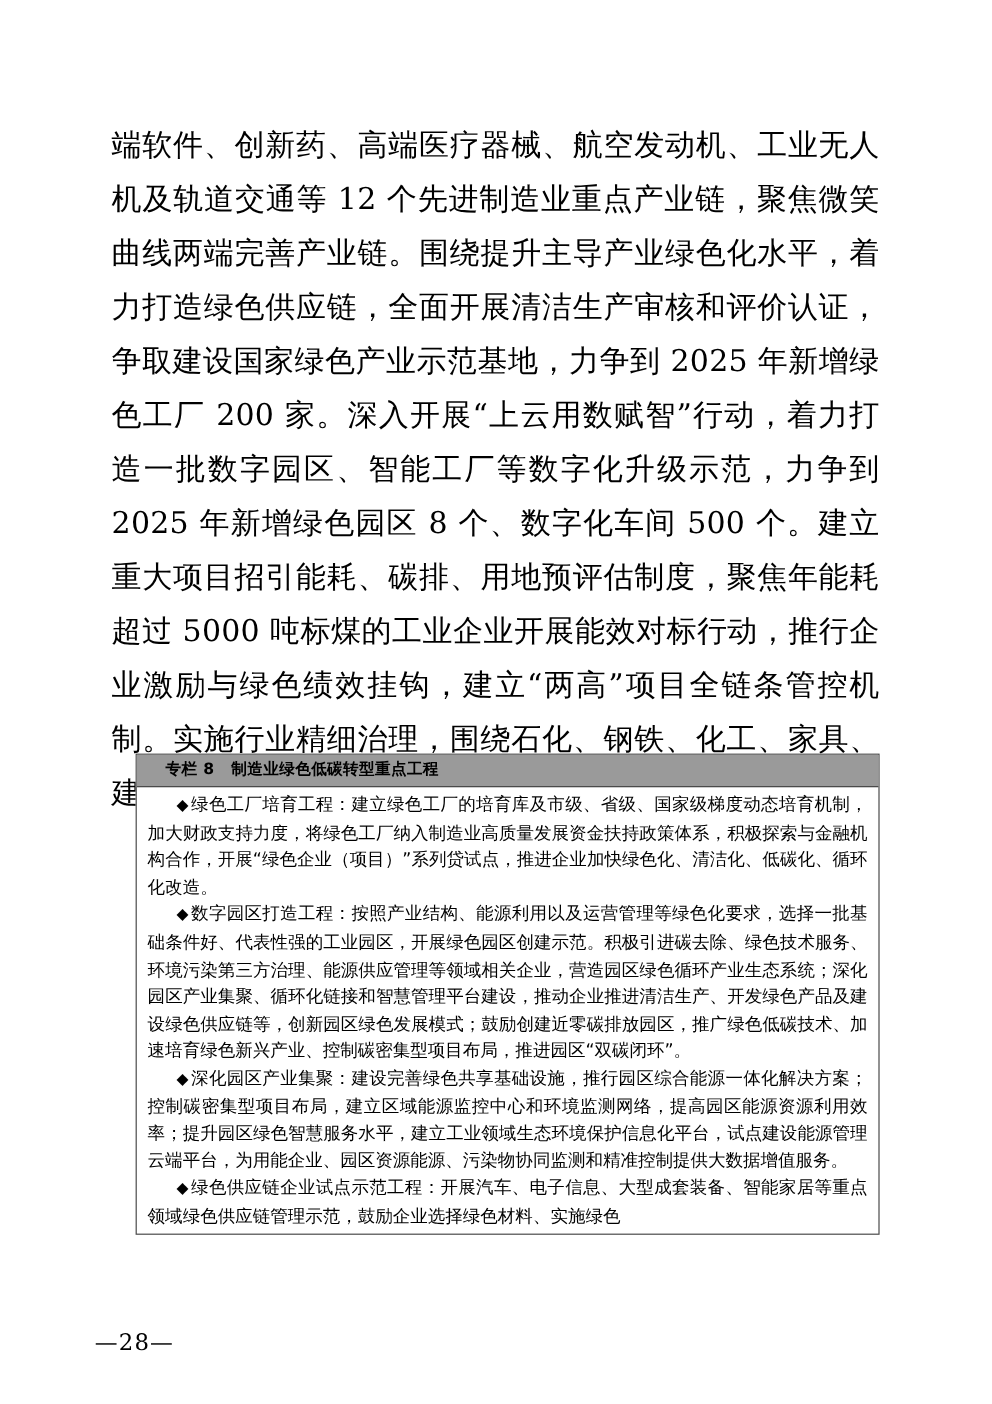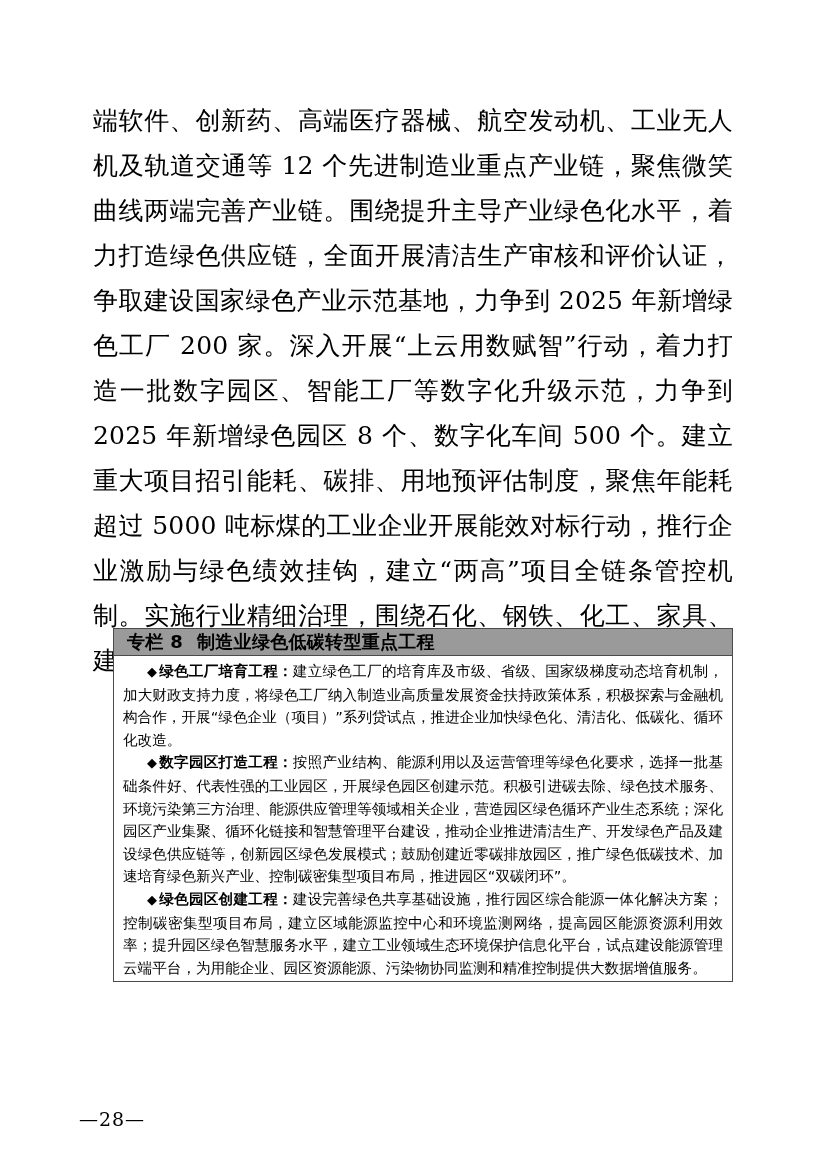--- a/index.html
+++ b/index.html
@@ -43,22 +43,22 @@
     left: 113px;
     top: 628px;
     width: 620px;
     border: 1px solid #4a4a4a;
     box-sizing: border-box;
     background: #ffffff;
   }
   .panel-header {
     background: #9a9a9a;
     border-bottom: 1px solid #4a4a4a;
-    padding: 3px 8px 4px 13px;
-    font-size: 18px;
+    padding: 3px 8px 4px 24px;
+    font-size: 13px;
     font-weight: bold;
     color: #000;
     line-height: 19px;
     letter-spacing: 0.3px;
     font-family: "DejaVu Sans", "Liberation Sans", sans-serif;
   }
   .panel-header .hdr-num {
     margin-right: 14px;
   }
   .panel-body {
@@ -71,21 +71,21 @@
     text-justify: inter-ideograph;
     margin: 0 0 0 0;
     font-family: "DejaVu Sans", "Liberation Sans", sans-serif;
   }
   .item .bullet {
     font-size: 13px;
     padding-left: 24px;
     padding-right: 2px;
   }
   .item .item-title {
-    font-weight: bold;
+    font-weight: normal;
   }
   .page-number {
     position: absolute;
     left: 0;
     top: 1108px;
     width: 704px;
     text-align: center;
     font-size: 19px;
     font-family: "DejaVu Serif", "Liberation Serif", serif;
     letter-spacing: 1px;
@@ -112,23 +112,26 @@
 
       <p class="item">
         <span class="bullet">◆</span><span class="item-title">绿色工厂培育工程：</span><span>建立绿色工厂的培育库及市级、省级、国家级梯度动态培育机制，加大财政支持力度，将绿色工厂纳入制造业高质量发展资金扶持政策体系，积极探索与金融机构合作，开展“绿色企业（项目）”系列贷试点，推进企业加快绿色化、清洁化、低碳化、循环化改造。</span>
       </p>
 
       <p class="item">
         <span class="bullet">◆</span><span class="item-title">数字园区打造工程：</span><span>按照产业结构、能源利用以及运营管理等绿色化要求，选择一批基础条件好、代表性强的工业园区，开展绿色园区创建示范。积极引进碳去除、绿色技术服务、环境污染第三方治理、能源供应管理等领域相关企业，营造园区绿色循环产业生态系统；深化园区产业集聚、循环化链接和智慧管理平台建设，推动企业推进清洁生产、开发绿色产品及建设绿色供应链等，创新园区绿色发展模式；鼓励创建近零碳排放园区，推广绿色低碳技术、加速培育绿色新兴产业、控制碳密集型项目布局，推进园区“双碳闭环”。</span>
       </p>
 
       <p class="item">
-        <span class="bullet">◆</span><span class="item-title">绿色园区创建工程：</span><span>建设完善绿色共享基础设施，推行园区综合能源一体化解决方案；控制碳密集型项目布局，建立区域能源监控中心和环境监测网络，提高园区能源资源利用效率；提升园区绿色智慧服务水平，建立工业领域生态环境保护信息化平台，试点建设能源管理云端平台，为用能企业、园区资源能源、污染物协同监测和精准控制提供大数据增值服务。</span>
+        <span class="bullet">◆</span><span class="item-title">深化园区产业集聚：</span><span>建设完善绿色共享基础设施，推行园区综合能源一体化解决方案；控制碳密集型项目布局，建立区域能源监控中心和环境监测网络，提高园区能源资源利用效率；提升园区绿色智慧服务水平，建立工业领域生态环境保护信息化平台，试点建设能源管理云端平台，为用能企业、园区资源能源、污染物协同监测和精准控制提供大数据增值服务。</span>
       </p>
 
+      <p class="item">
+        <span class="bullet">◆</span><span class="item-title">绿色供应链企业试点示范工程：</span><span>开展汽车、电子信息、大型成套装备、智能家居等重点领域绿色供应链管理示范，鼓励企业选择绿色材料、实施绿色</span>
+      </p>
 
     </div>
   </div>
 
   <div class="page-number">
     <span class="pn-inner">—28—</span>
   </div>
 
 </div>
 

